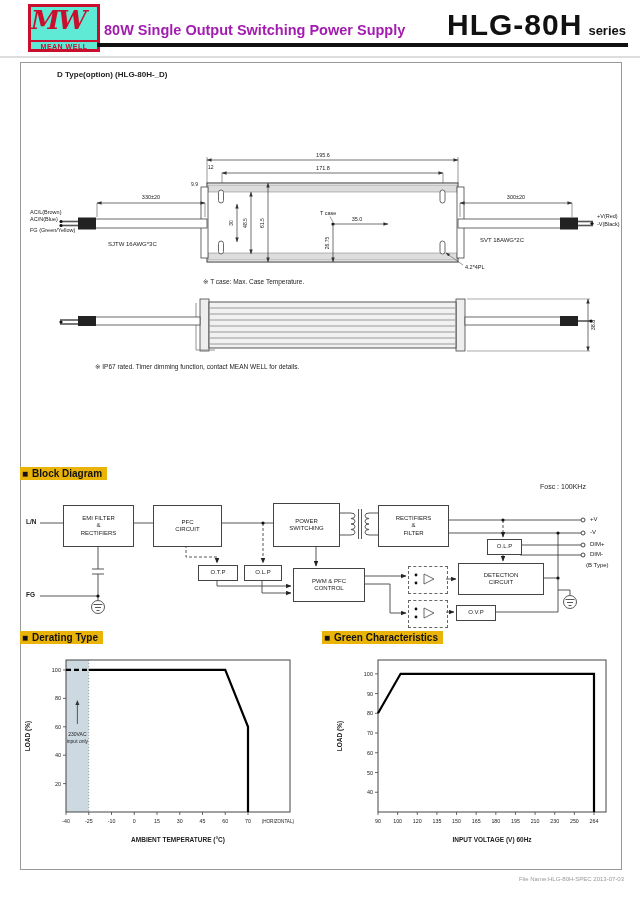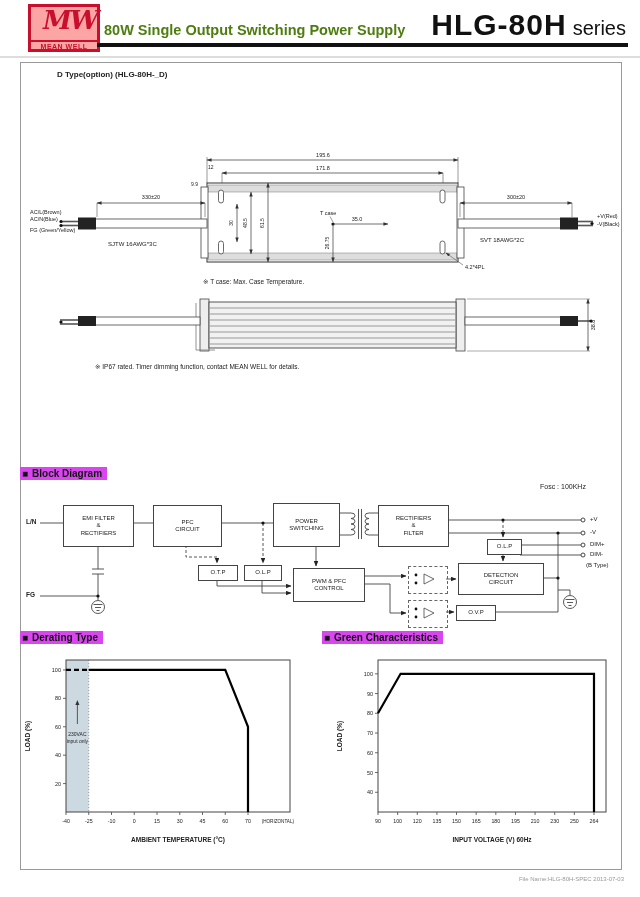--- a/index.html
+++ b/index.html
@@ -1,33 +1,33 @@
 <!DOCTYPE html>
 <html><head>
 <meta charset="utf-8">
 <style>
   html,body{margin:0;padding:0;background:#fff;}
   .page{position:relative;width:640px;height:897px;background:#fff;overflow:hidden;
         font-family:"Liberation Sans","DejaVu Sans",sans-serif;color:#111;}
   .abs{position:absolute;}
   
-  .logo{left:28px;top:4px;width:66px;height:42px;border:3px solid #c8102e;background:#fca5a5;
-        display:flex;flex-direction:column;align-items:flex-end;justify-content:space-between;gap:8px;}
+  .logo{left:28px;top:4px;width:66px;height:42px;border:3px solid #c8102e;background:#5eead4;
+        display:flex;flex-direction:column;align-items:flex-start;justify-content:space-between;gap:8px;}
   .logo-mw{font-family:"DejaVu Serif","Liberation Serif",serif;font-style:italic;font-weight:bold;
         font-size:26px;line-height:24px;color:#c8102e;letter-spacing:-2px;margin-top:1px;}
   .logo-mean{font-size:7px;font-weight:bold;color:#c8102e;border-top:2px solid #c8102e;width:100%;
         text-align:center;padding-top:1px;letter-spacing:.5px;}
-  .hdr-title{left:104px;top:22px;font-size:14.5px;font-weight:bold;color:#4d7c0f;}
+  .hdr-title{left:104px;top:22px;font-size:14.5px;font-weight:bold;color:#a21caf;}
   .hdr-series{right:14px;top:8px;font-size:30px;font-weight:bold;letter-spacing:1px;color:#111;}
-  .hdr-series small{font-size:20px;font-weight:normal;letter-spacing:0;margin-left:6px;}
+  .hdr-series small{font-size:13px;font-weight:bold;letter-spacing:0;margin-left:6px;}
   .hdr-rule{left:97px;top:43px;width:531px;height:4px;background:#111;}
   .hdr-shadow{left:0;top:56px;width:640px;height:2px;background:#ddd;}
   .sheet{left:20px;top:62px;width:600px;height:806px;border:1px solid #999;background:#fff;}
   .dtype{left:30px;top:70px;font-size:8px;font-weight:bold;color:#222;padding-left:27px;}
-  .sec-h{font-size:10px;font-weight:bold;background:#d946ef;padding:1px 5px 1px 2px;color:#111;text-align:center;}
+  .sec-h{font-size:10px;font-weight:bold;background:#eab308;padding:1px 5px 1px 2px;color:#111;text-align:center;}
   .sec-h .blt{margin-right:4px;}
   
   .bd-box{position:absolute;border:1px solid #444;background:#fff;display:flex;align-items:center;
         justify-content:center;text-align:center;font-size:6px;line-height:1.2;white-space:pre-line;color:#222;}
   .bd-opto{border:1px dashed #666;background:transparent;}
   .bd-lbl{position:absolute;font-size:6.5px;font-weight:bold;color:#222;}
   .bd-out{position:absolute;font-size:6px;color:#222;}
   .fosc{position:absolute;font-size:7px;color:#222;}
   .footer{right:16px;top:876px;width:320px;text-align:right;font-size:6px;color:#999;}
   svg text{font-family:"Liberation Sans","DejaVu Sans",sans-serif;fill:#222;}

